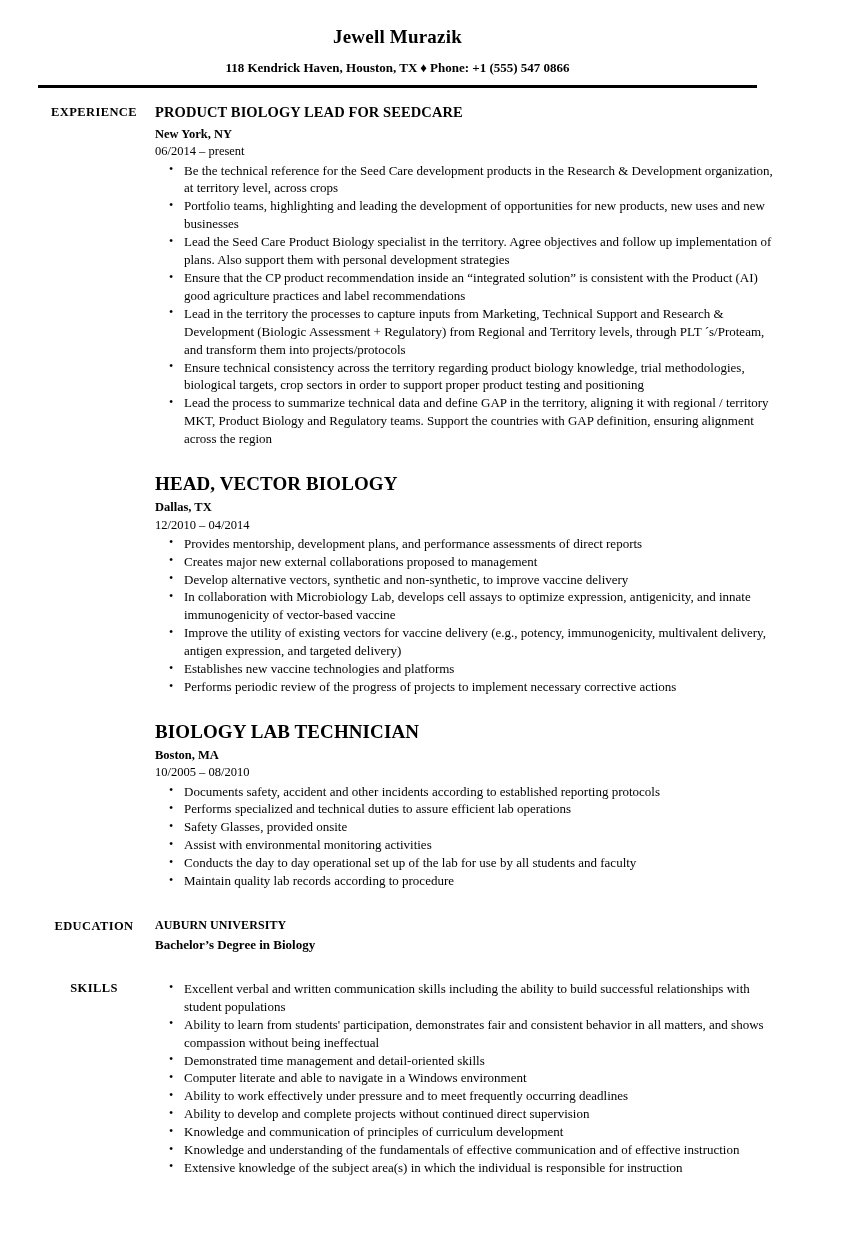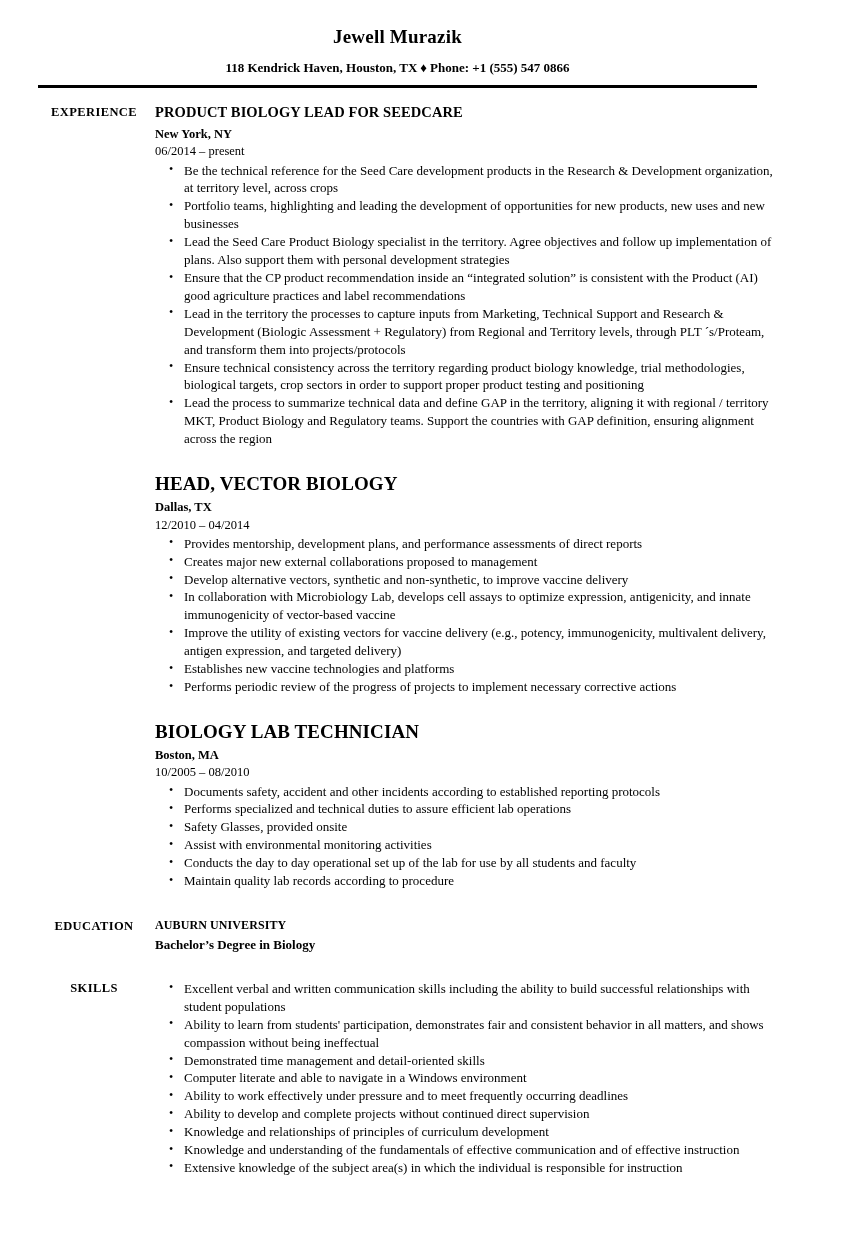--- a/index.html
+++ b/index.html
@@ -224,20 +224,20 @@
     <div class="section-label">SKILLS</div>
 
     <div class="section-body">
       <ul class="bullets">
         <li>Excellent verbal and written communication skills including the ability to build successful relationships with student populations</li>
         <li>Ability to learn from students' participation, demonstrates fair and consistent behavior in all matters, and shows compassion without being ineffectual</li>
         <li>Demonstrated time management and detail-oriented skills</li>
         <li>Computer literate and able to navigate in a Windows environment</li>
         <li>Ability to work effectively under pressure and to meet frequently occurring deadlines</li>
         <li>Ability to develop and complete projects without continued direct supervision</li>
-        <li>Knowledge and relationships of principles of curriculum development</li>
+        <li>Knowledge and communication of principles of curriculum development</li>
         <li>Knowledge and understanding of the fundamentals of effective communication and of effective instruction</li>
         <li>Extensive knowledge of the subject area(s) in which the individual is responsible for instruction</li>
       </ul>
     </div>
   </div>
 
 </div>
 
 </body></html>

